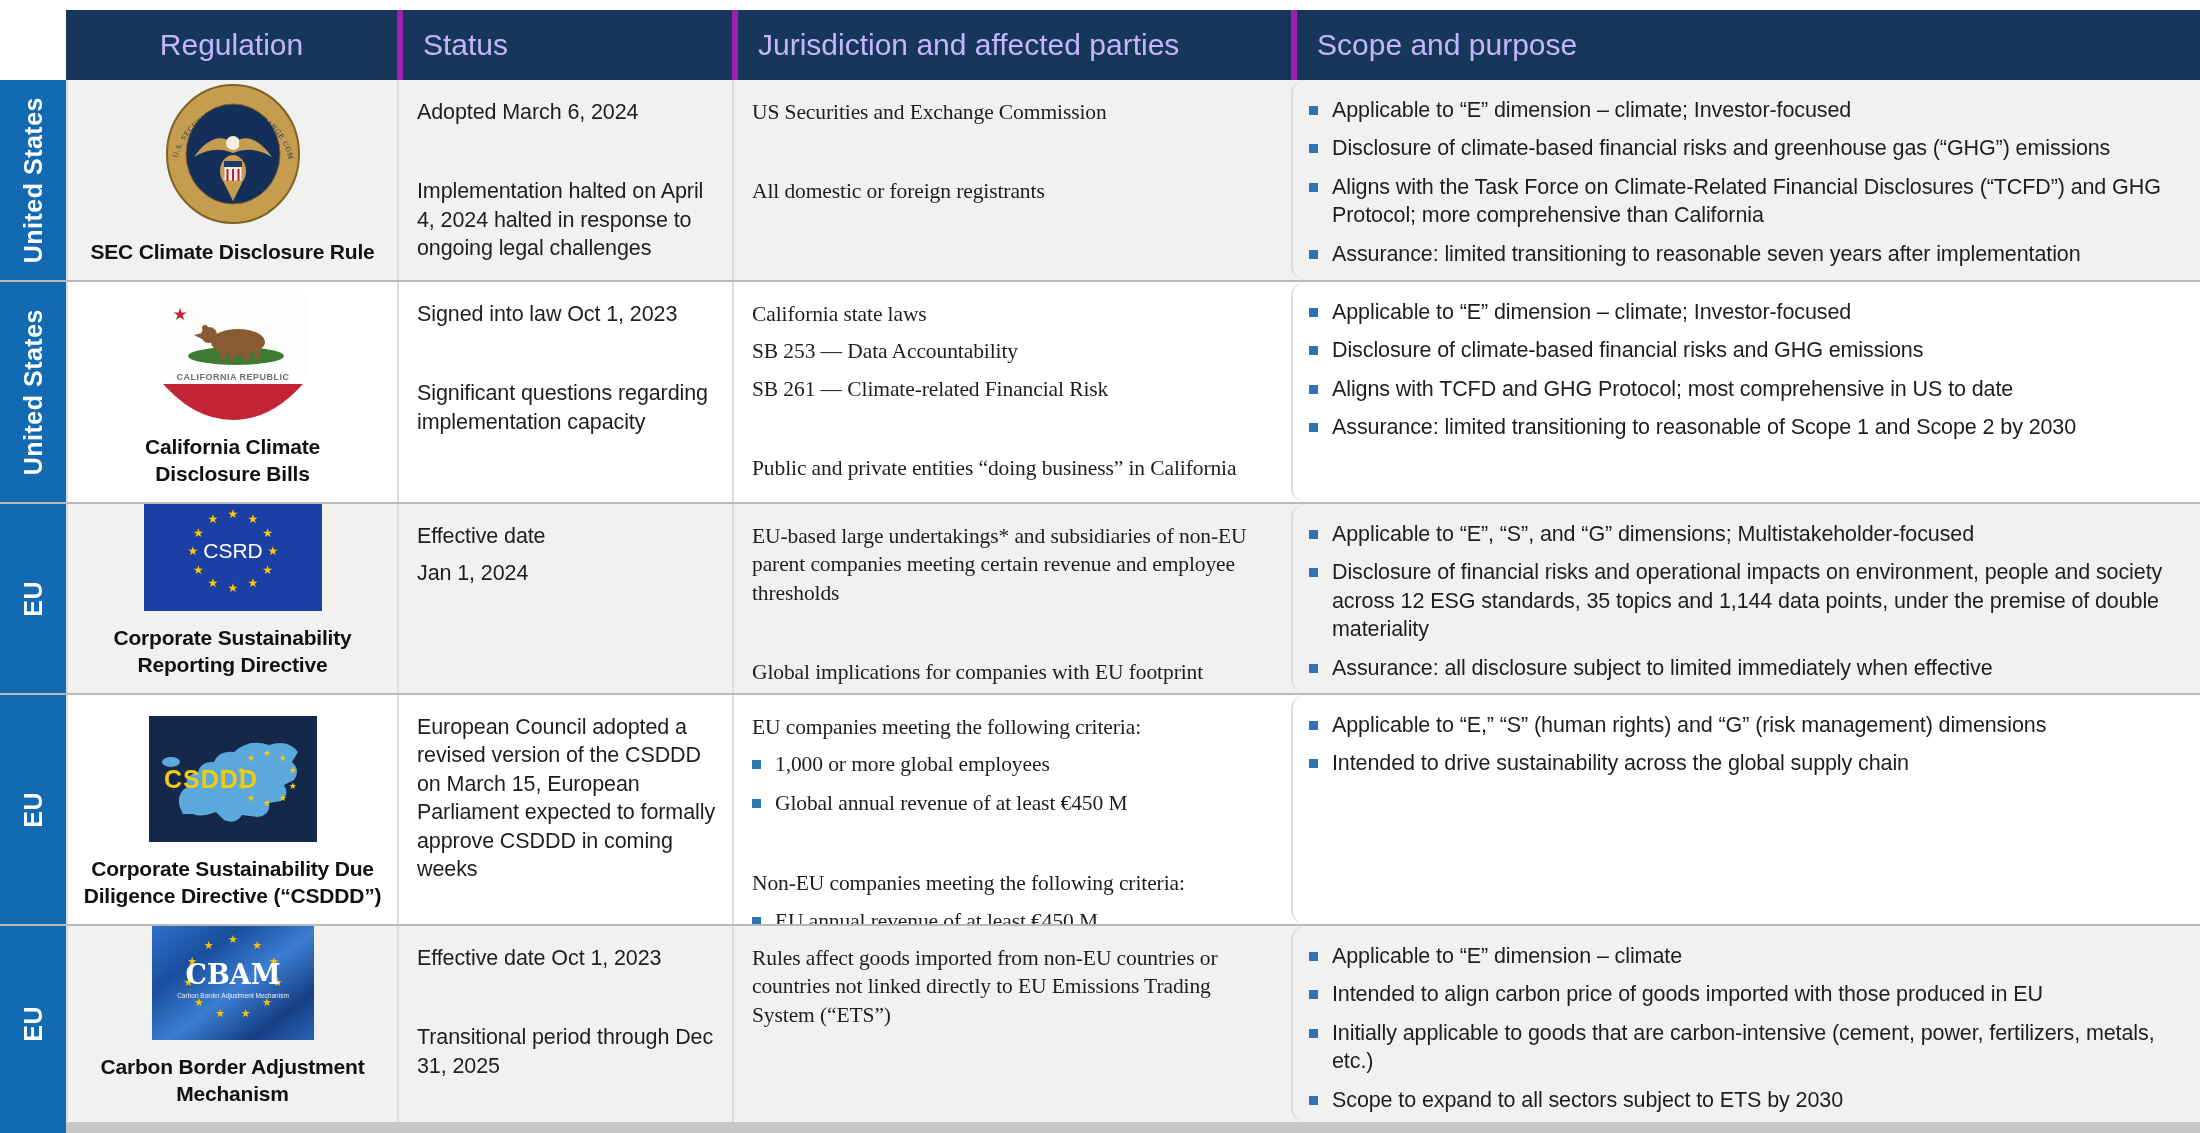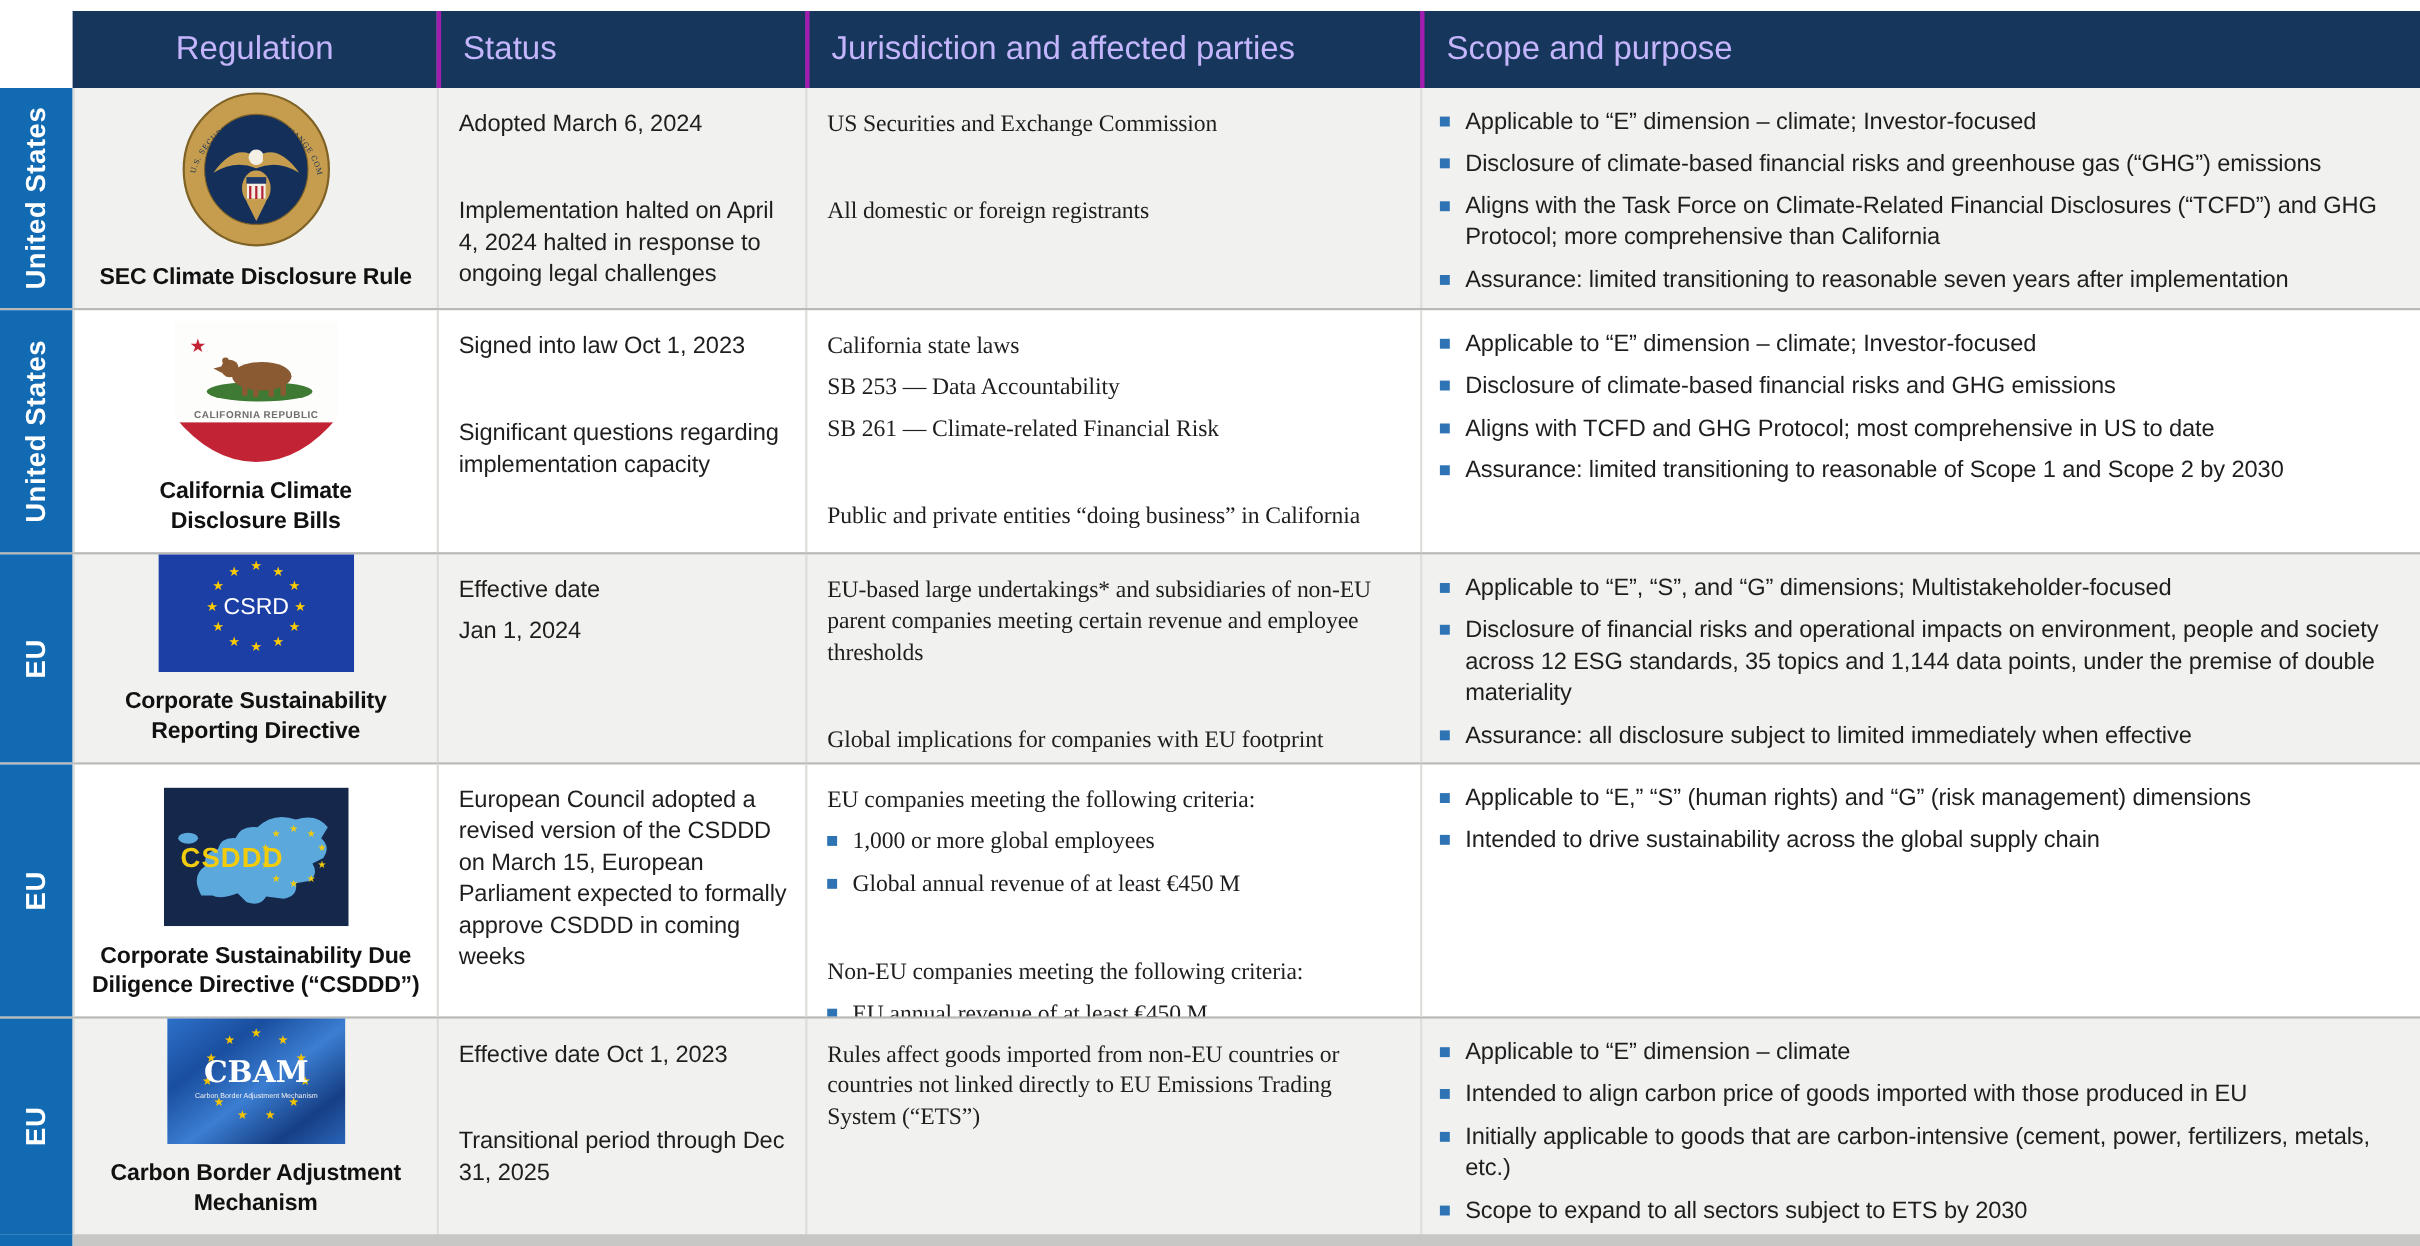--- a/index.html
+++ b/index.html
@@ -8,21 +8,21 @@
     --bottom-strip:#C7C7C5; --text:#1E1E1E;
   }
   *{box-sizing:border-box; margin:0; padding:0;}
   body{background:#ffffff; font-family:"Liberation Sans", sans-serif; color:var(--text);}
   .page{width:2200px; height:1133px; background:#ffffff; overflow:hidden; position:relative;}
 
   
   .header-row{margin-top:10px; height:70px; display:flex;}
   .corner{width:66px; background:#ffffff; flex:0 0 66px;}
   .hcell{background:var(--header-bg); color:#c4b5fd; font-size:30px; display:flex; align-items:center; padding-left:20px;}
-  .hcell + .hcell{border-left:4px solid #a21caf;}
+  .hcell + .hcell{border-left:6px solid #a21caf;}
   .hc-reg{flex:0 0 331px; justify-content:center; padding-left:0;}
   .hc-status{flex:0 0 335px;}
   .hc-jur{flex:0 0 559px;}
   .hc-scope{flex:1;}
 
   
   .tbody .row{display:flex; width:2200px;}
   .tbody .row + .row{border-top:2px solid var(--row-border);}
   .tbody .row:nth-child(1){height:200px;}
   .tbody .row:nth-child(2){height:222px;}
@@ -32,21 +32,21 @@
   .row.bg-gray{background:var(--row-alt-bg);}
   .row.bg-white{background:#ffffff;}
 
   .region-cell{flex:0 0 66px; background:var(--sidebar-bg); display:flex; align-items:center; justify-content:center;}
   .region-text{writing-mode:vertical-rl; transform:rotate(180deg); color:#ffffff; font-weight:bold; font-size:25px; letter-spacing:.5px; white-space:nowrap;}
 
   .cell{border-left:2px solid var(--divider); overflow:hidden;}
   .reg-cell{flex:0 0 331px; display:flex; flex-direction:column; align-items:center; justify-content:flex-end; padding:14px 6px 14px; gap:14px;}
   .status-cell{flex:0 0 335px; padding:18px 10px 0 18px;}
   .jur-cell{flex:0 0 559px; padding:18px 16px 0 18px;font-family:Liberation Serif, serif;}
-  .scope-cell{flex:1; padding:16px 20px 0 16px;}
+  .scope-cell{flex:1; padding:16px 20px 0 16px;border-radius:14px;}
 
   .logo-slot{display:flex; align-items:center; justify-content:center;}
   .reg-title{font-weight:bold; font-size:21px; letter-spacing:-0.2px; line-height:1.28; text-align:center; color:#111;}
   .reg-title .tl{white-space:nowrap;}
 
   .para{font-size:21.5px; line-height:1.32; margin-bottom:9px; letter-spacing:-0.1px;}
   .gap{height:42px;}
   .bullet-item{display:flex; gap:14px; margin-bottom:10px;}
   .bullet-item .sq{flex:0 0 9px; width:9px; height:9px; margin-top:10px; background:var(--bullet);}
   .bullet-item .bt{flex:1; font-size:21.5px; line-height:1.32; letter-spacing:-0.1px;}

